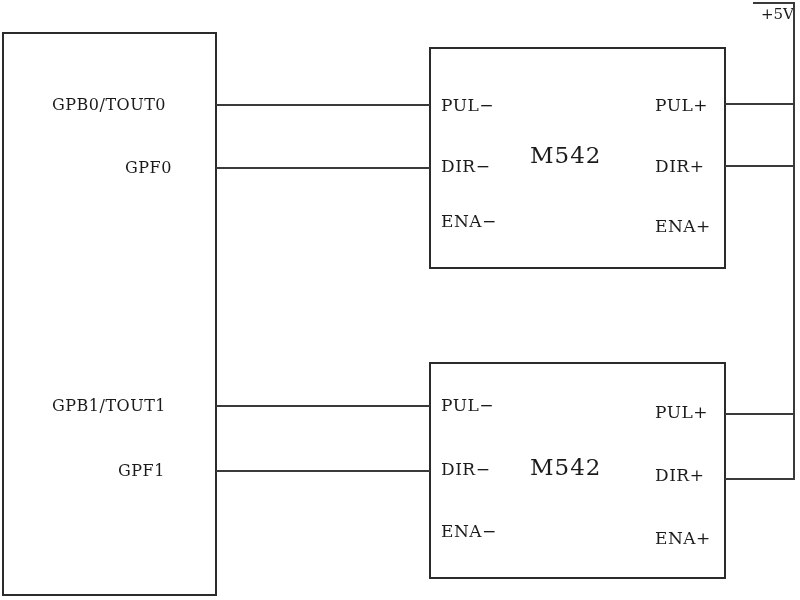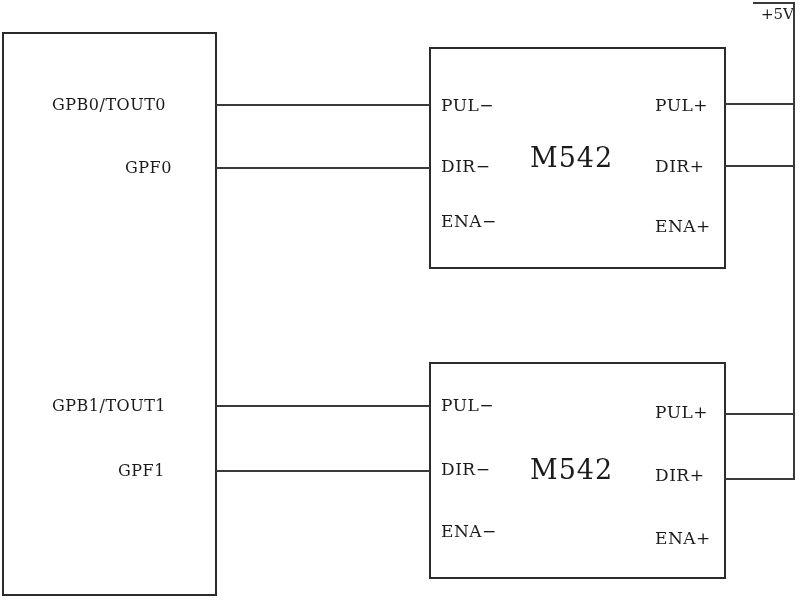--- a/index.html
+++ b/index.html
@@ -44,21 +44,21 @@
     letter-spacing: 0.5px;
     line-height: 1;
   }
   .pin-lbl {
     font-size: 16px;
   }
   .port-lbl {
     font-size: 17px;
   }
   .chip-name {
-    font-size: 27px;
+    font-size: 23px;
     letter-spacing: 1px;
     text-align: center;
   }
   .rail-lbl {
     font-size: 15px;
     letter-spacing: 0px;
     margin-left: 23px;
   }
 </style>
 </head>

